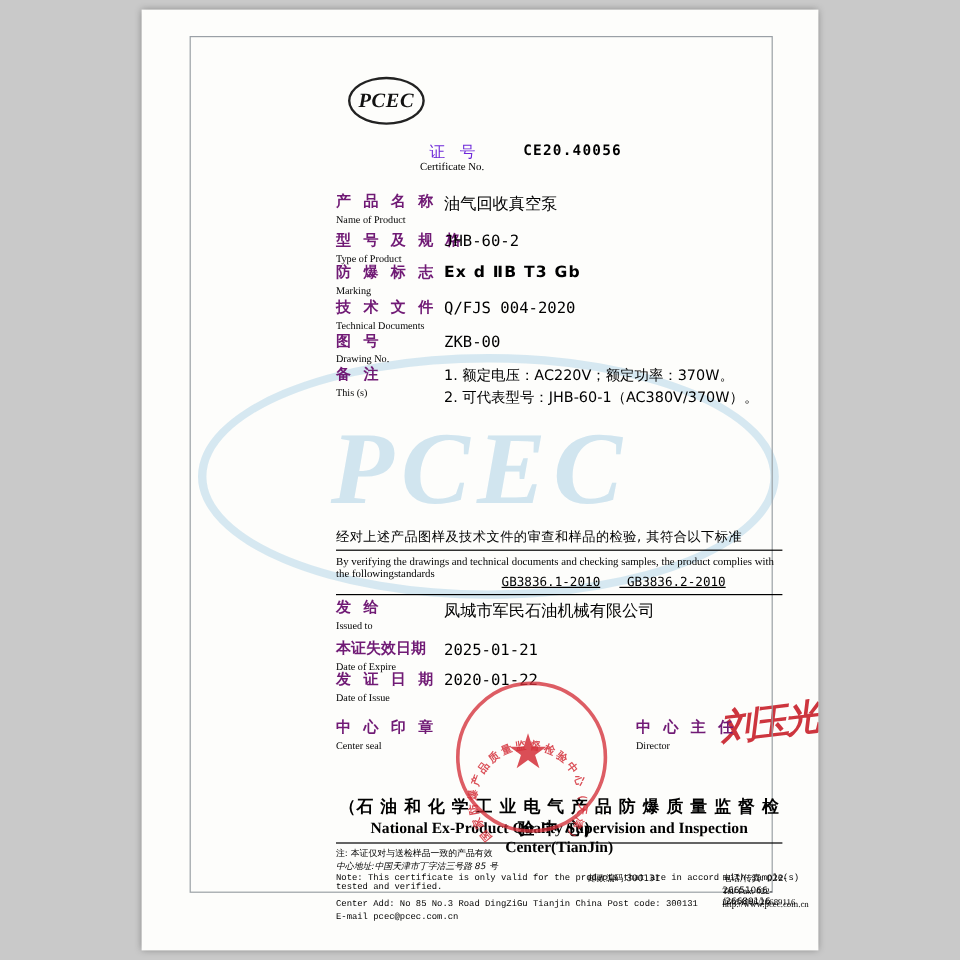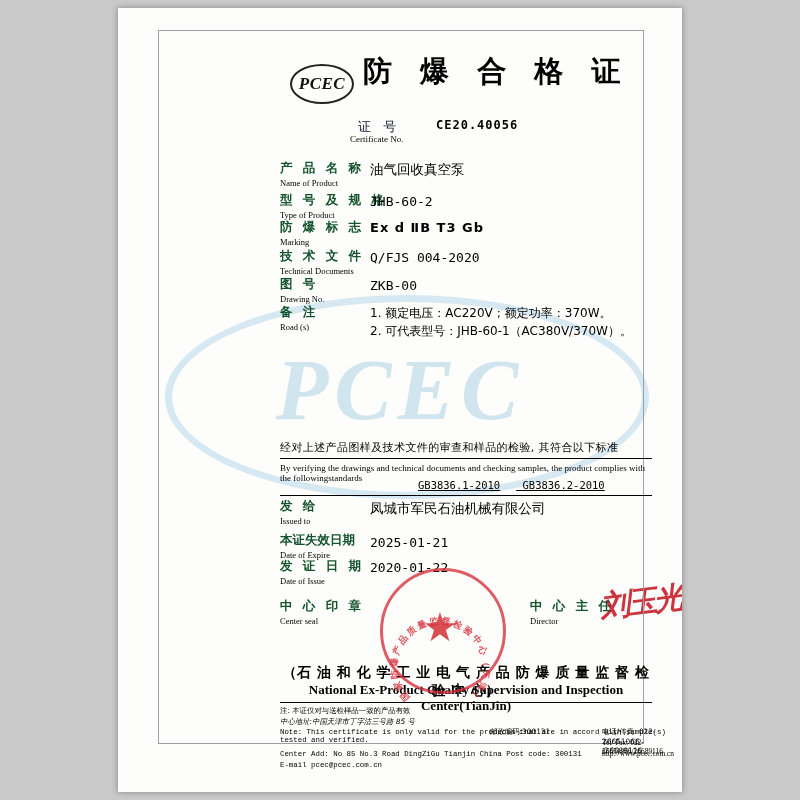--- a/index.html
+++ b/index.html
@@ -53,35 +53,35 @@
     font-weight:bold;font-size:29px;letter-spacing:9px;color:#000;
   }
   .title-en{
     position:absolute;left:238px;top:86px;width:310px;
     text-align:center;
     font-family:"Liberation Serif", serif;
     font-size:12.5px;letter-spacing:.2px;color:#000;
   }
   .certno-label-cn{
     position:absolute;left:240px;top:110px;
-    font-family:"DejaVu Sans", sans-serif;font-size:13px;letter-spacing:4px;color:#0f172a;
+    font-family:"DejaVu Sans", sans-serif;font-size:13px;letter-spacing:4px;color:#6d28d9;
   }
   .certno-label-en{
     position:absolute;left:232px;top:126px;
     font-family:"Liberation Serif", serif;font-size:9px;color:#000;text-align:center;
   }
   .certno-val{
     position:absolute;left:318px;top:110px;
     font-family:"DejaVu Sans Mono", monospace;font-size:12px;font-weight:bold;color:#000;
     letter-spacing:1px;
   }
 
   
   .field{position:absolute;left:162px;}
-  .f-cn{font-family:"DejaVu Sans", sans-serif;font-size:12.5px;color:#14532d;letter-spacing:3px;font-weight:bold;}
+  .f-cn{font-family:"DejaVu Sans", sans-serif;font-size:12.5px;color:#701a75;letter-spacing:3px;font-weight:bold;}
   .f-en{font-family:"Liberation Serif", serif;font-size:8.5px;color:#000;margin-top:1px;}
   .f-val{
     position:absolute;left:252px;
     font-family:"DejaVu Sans", sans-serif;font-size:13.5px;color:#000;
   }
   .f-val.mono{font-family:"DejaVu Sans Mono", monospace;font-size:13px;}
   .f-val.bold{font-weight:bold;font-size:13px;letter-spacing:1px;}
 
   
   .stmt-cn{
@@ -159,21 +159,20 @@
   <div class="wm">
     <div class="ellipse"></div>
     <div class="wtext">PCEC</div>
   </div>
 
   <div class="border"></div>
 
   <div class="content">
 
     <div class="logo">PCEC</div>
-    <div class="title-cn">防 爆 合 格 证</div>
 
     <div class="certno-label-cn">证  号</div>
     <div class="certno-label-en">Certificate No.</div>
     <div class="certno-val">CE20.40056</div>
 
     <div class="field" style="top:152px;">
       <div class="f-cn">产 品 名 称</div>
       <div class="f-en">Name of Product</div>
     </div>
     <div class="f-val" style="top:153px;">油气回收真空泵</div>
@@ -197,21 +196,21 @@
     <div class="f-val mono" style="top:242px;">Q/FJS 004-2020</div>
 
     <div class="field" style="top:268px;">
       <div class="f-cn">图  号</div>
       <div class="f-en">Drawing No.</div>
     </div>
     <div class="f-val mono" style="top:270px;">ZKB-00</div>
 
     <div class="field" style="top:296px;">
       <div class="f-cn">备  注</div>
-      <div class="f-en">Road (s)</div>
+      <div class="f-en">This (s)</div>
     </div>
     <div class="f-val" style="top:297px;font-size:12px;">1. 额定电压：AC220V；额定功率：370W。</div>
     <div class="f-val" style="top:315px;font-size:12px;">2. 可代表型号：JHB-60-1（AC380V/370W）。</div>
 
     <div class="stmt-cn">经对上述产品图样及技术文件的审查和样品的检验, 其符合以下标准</div>
     <div class="rule" style="top:450px;"></div>
     <div class="stmt-en">By verifying the drawings and technical documents and checking samples, the product complies with the followingstandards</div>
     <div class="stds">
       <span>GB3836.1-2010</span>
       <span>GB3836.2-2010</span>

